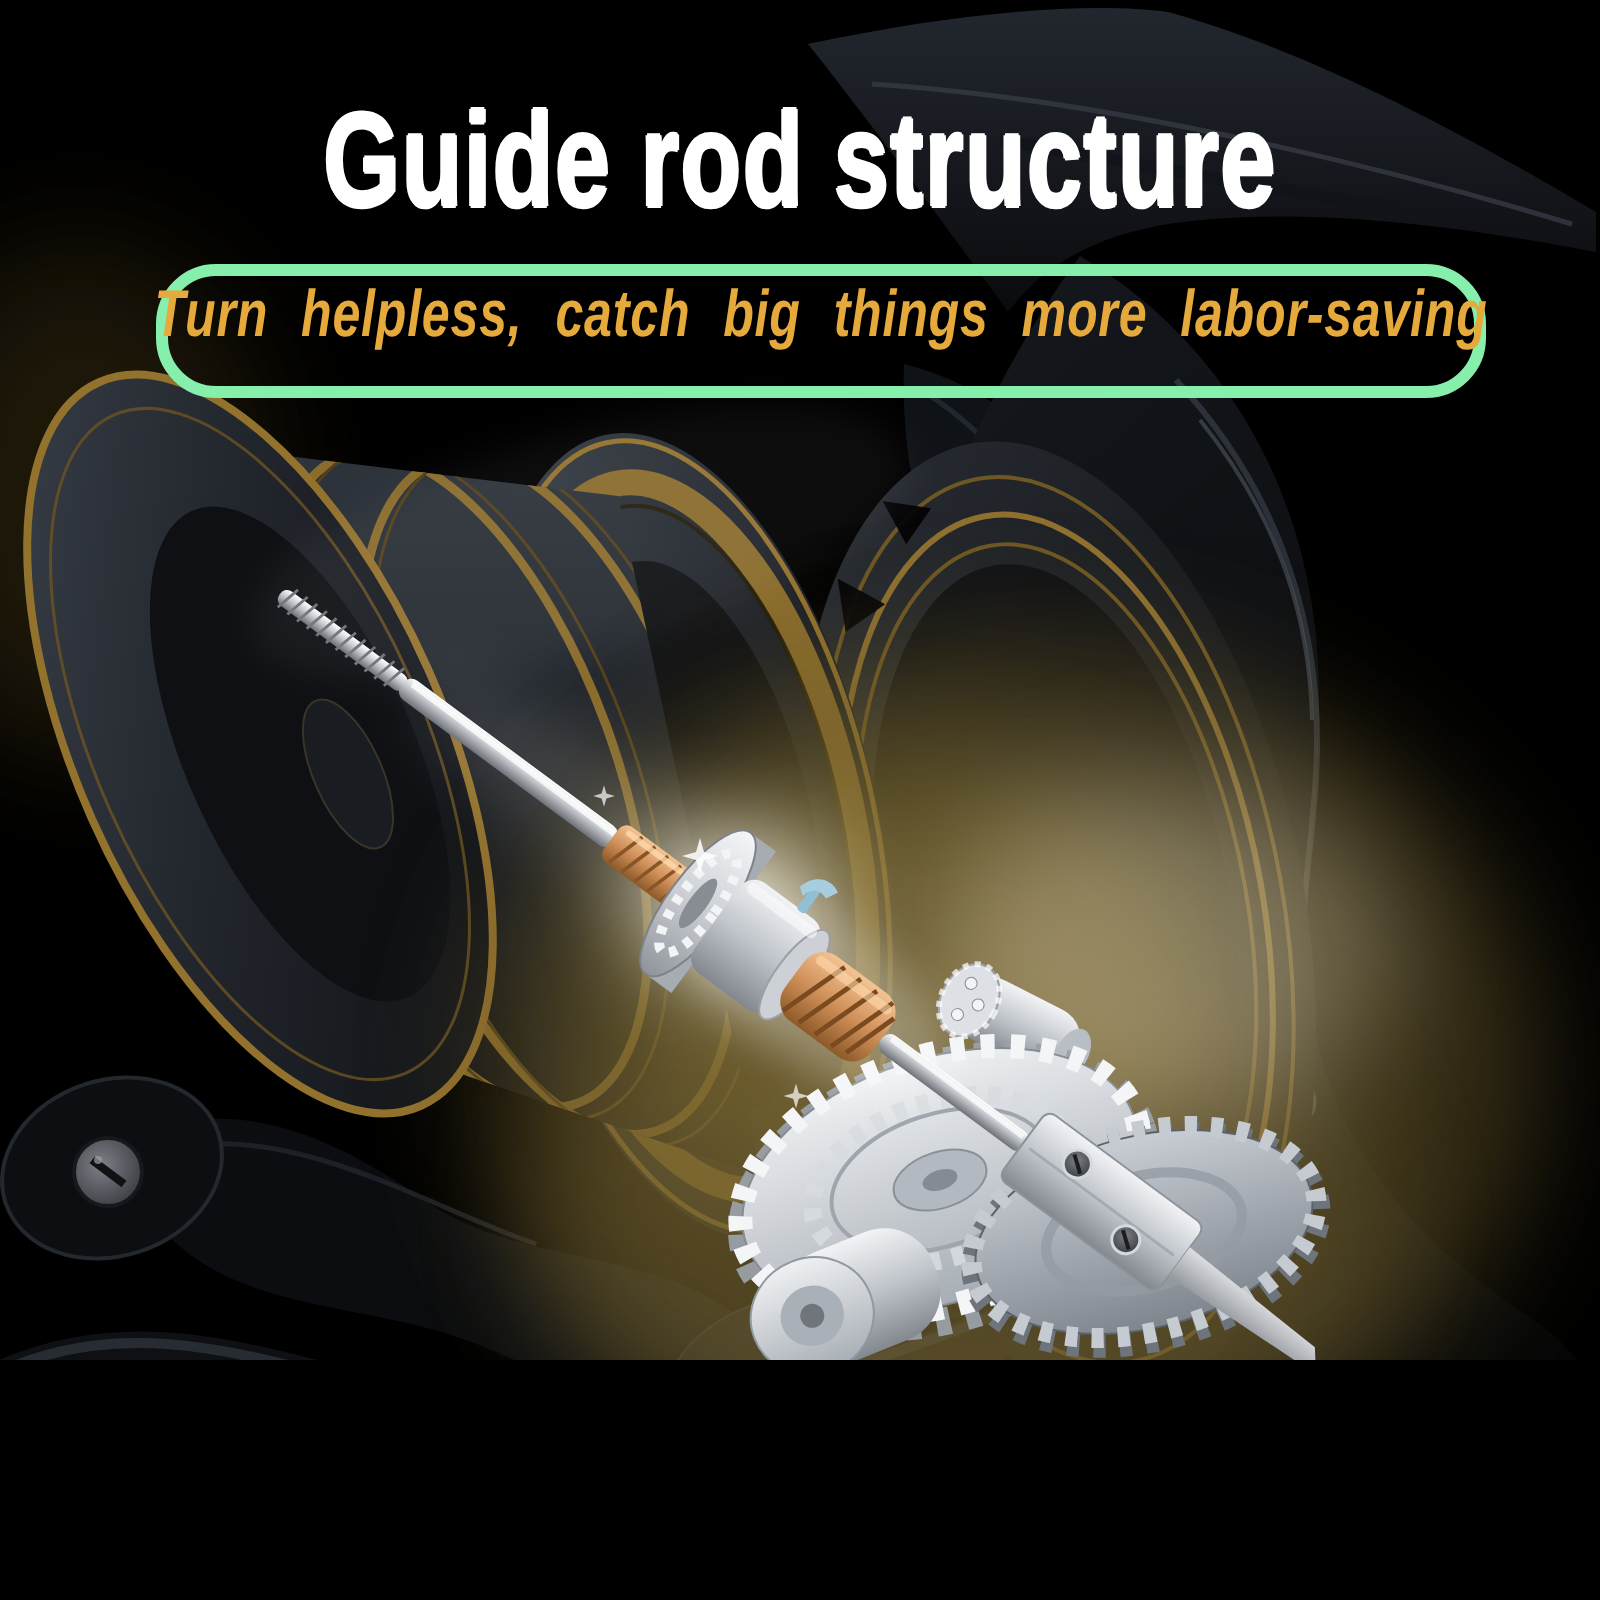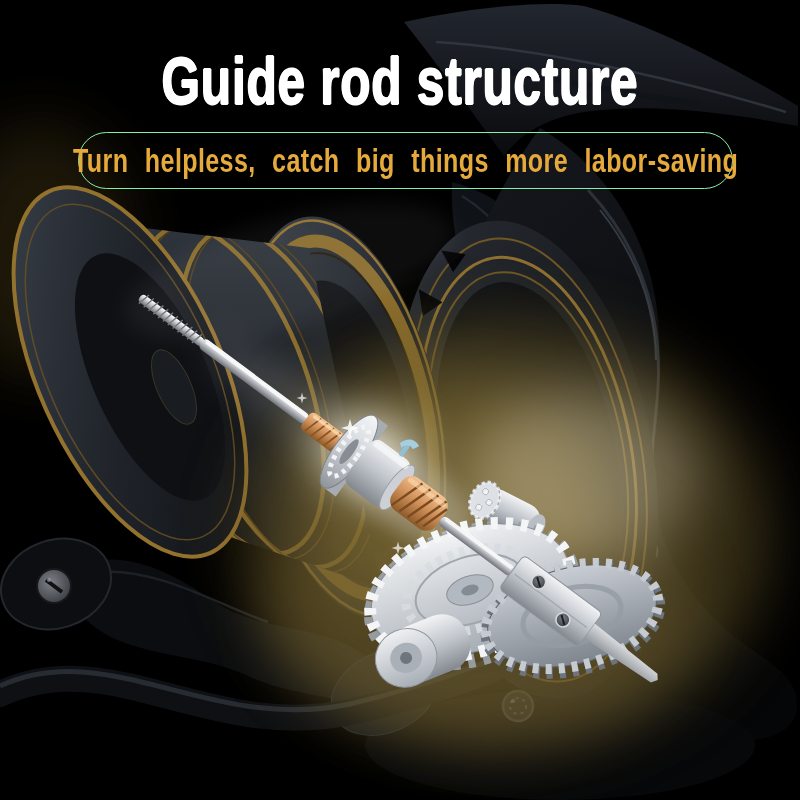--- a/index.html
+++ b/index.html
@@ -1,25 +1,25 @@
 <!DOCTYPE html>
 <html><head>
 <meta charset="utf-8">
 <style>
   html,body{margin:0;padding:0;background:#000;}
-  .stage{position:relative;width:800px;height:800px;background:#000;overflow:hidden;
+  .stage{position:relative;width:800px;height:680px;background:#000;overflow:hidden;
          font-family:"Liberation Sans", sans-serif;}
   svg.scene{position:absolute;left:0;top:0;width:800px;height:800px;display:block;}
   .title{position:absolute;left:0;right:0;top:46px;text-align:center;color:#fff;
          font-size:67px;line-height:69px;font-weight:bold;white-space:nowrap;
          letter-spacing:1px;transform:scaleX(0.74);transform-origin:50% 50%;
          text-shadow:1px 0 0 #fff,-1px 0 0 #fff,0 1px 0 #fff,0 -1px 0 #fff;}
   .pill{position:absolute;left:78px;top:132px;width:653px;height:55px;
-        border:1px solid #86efac;border-radius:30px;display:flex;
-        align-items:center;justify-content:center;}
+        border:6px solid #86efac;border-radius:30px;display:flex;
+        align-items:flex-start;justify-content:center;font-style:italic;}
   .pill span{color:#e5a93c;font-size:33px;font-weight:bold;white-space:nowrap;
         word-spacing:12px;letter-spacing:0.5px;transform:scaleX(0.76);transform-origin:50% 50%;}
 </style>
 </head>
 <body>
 
 <div class="stage">
 
 <svg class="scene" viewBox="0 0 800 800" aria-hidden="true">
   <defs>

